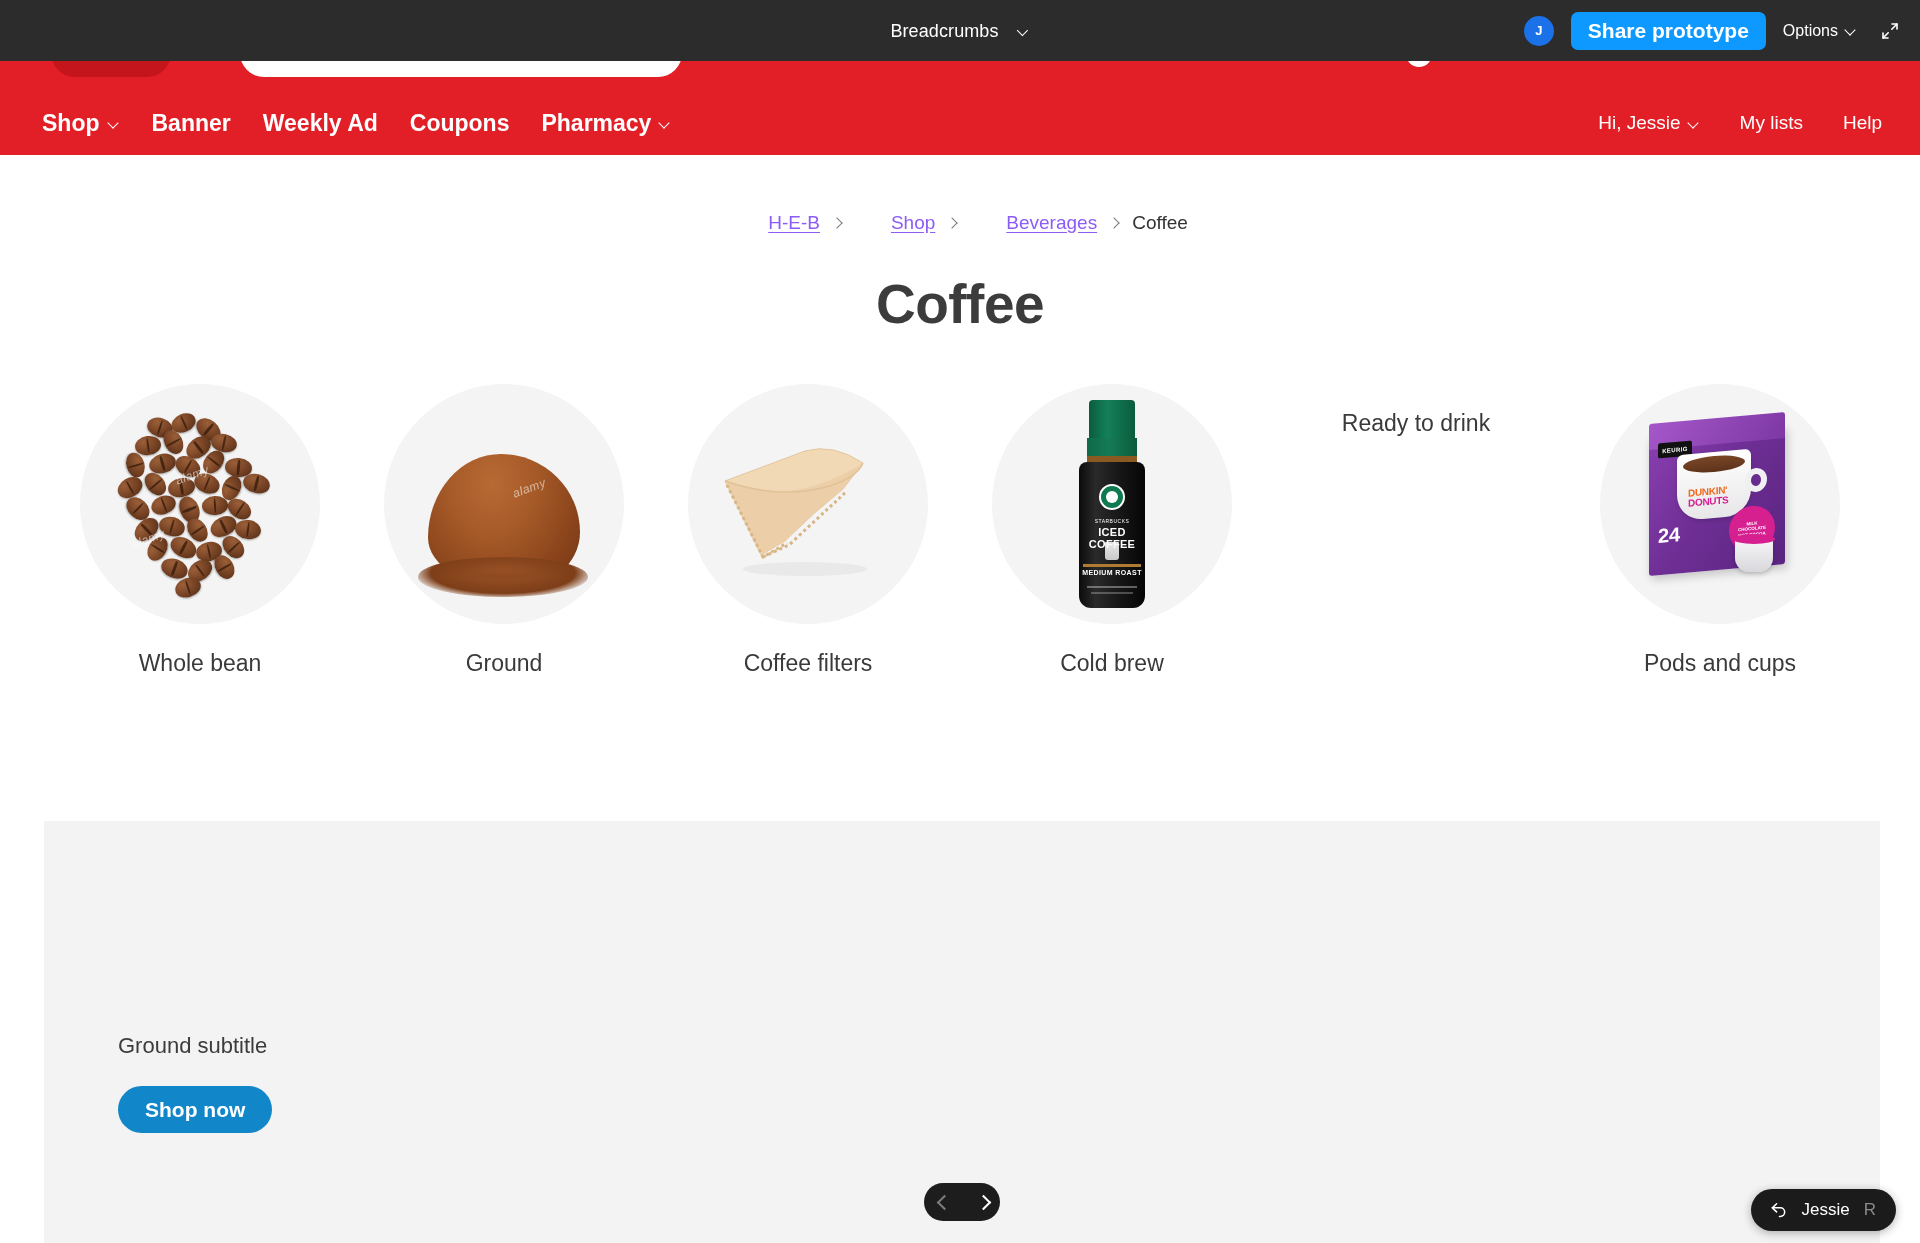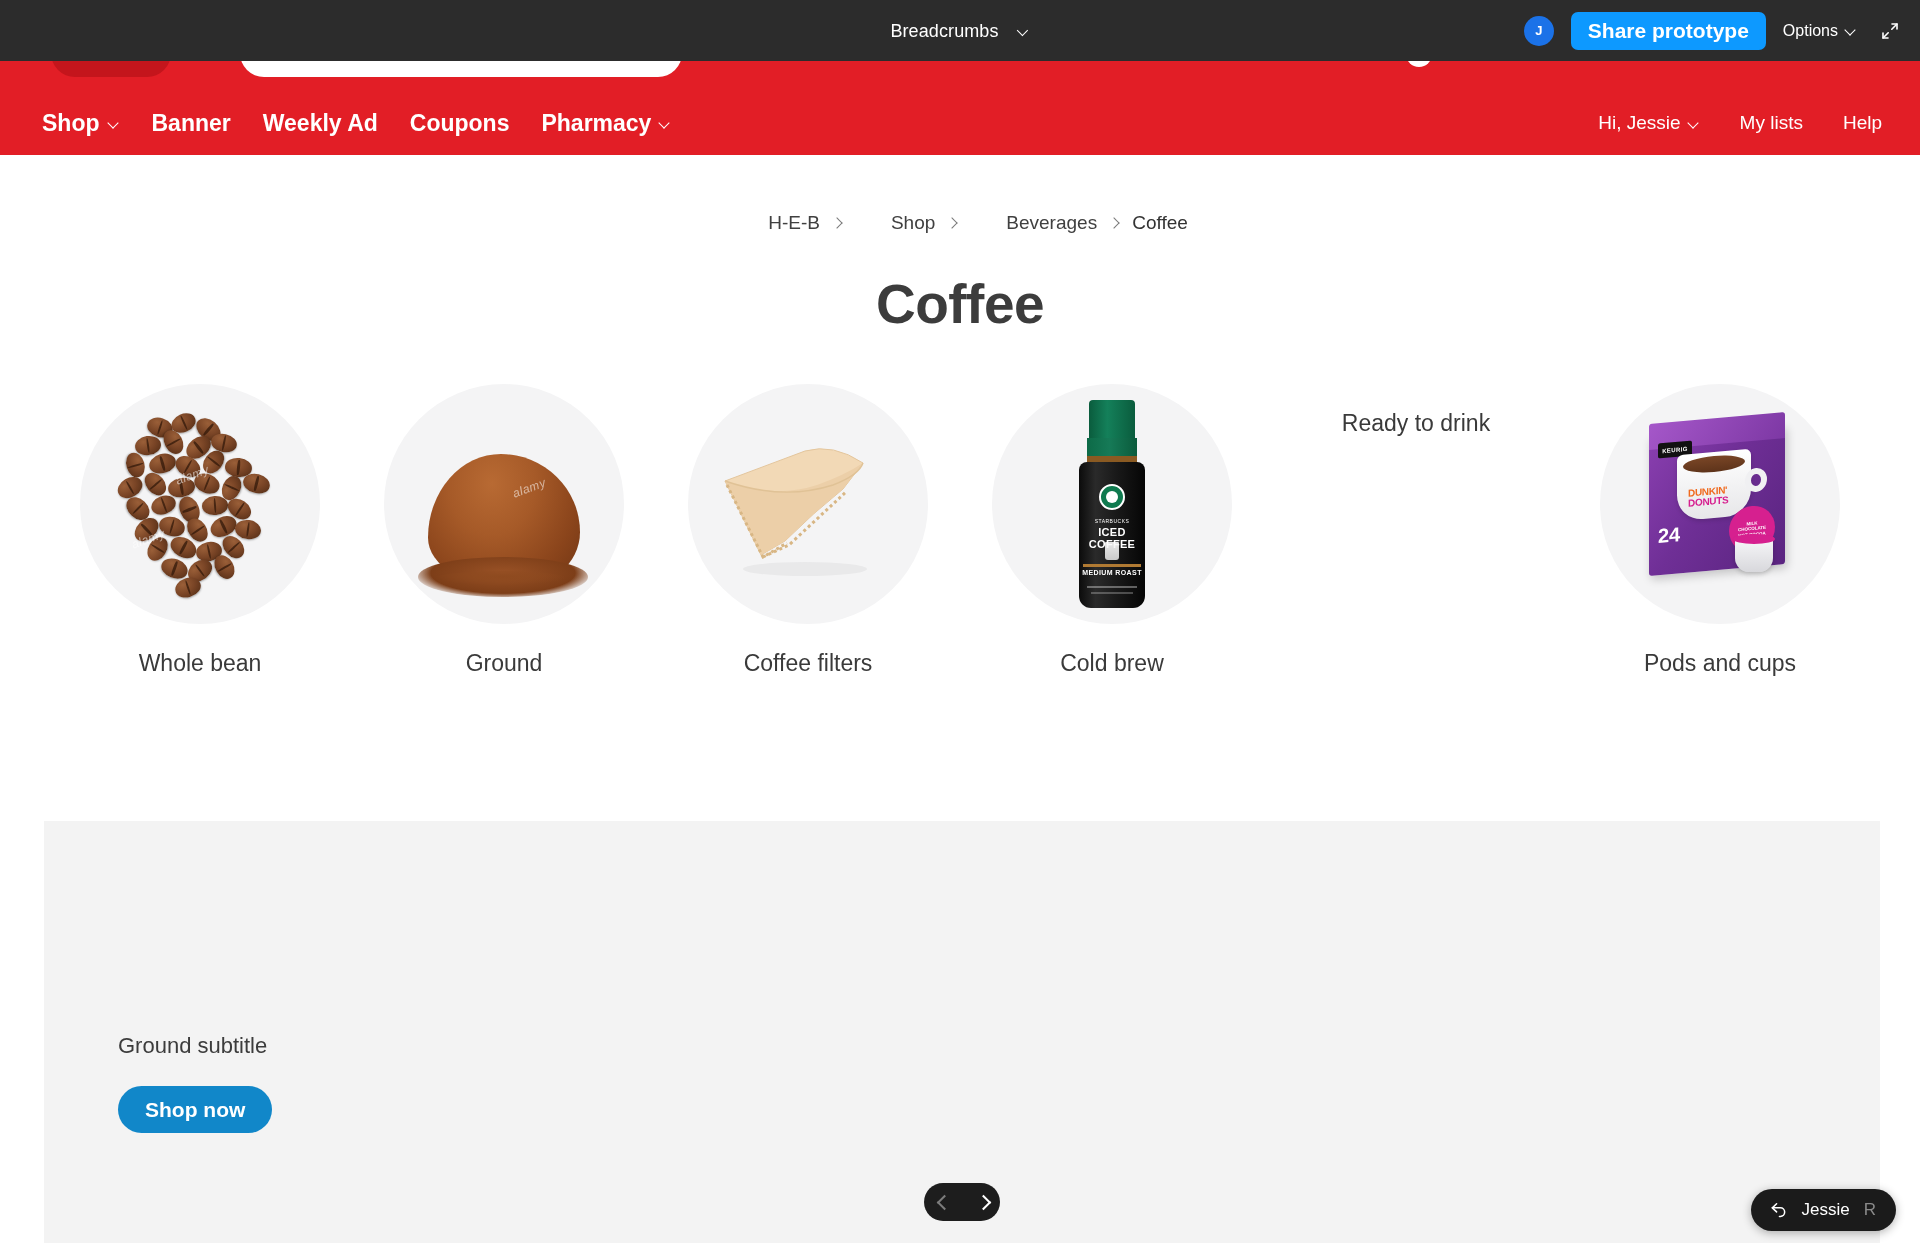--- a/index.html
+++ b/index.html
@@ -122,21 +122,21 @@
     overflow: hidden;
   }
 
   
   .crumbs {
     display: flex; align-items: center; justify-content: center;
     gap: 13px; margin-top: 57px;
     font-size: 19px; color: #444444;
   }
   .crumb-link {
-    color: #404040; 
+    color: #8b5cf6; text-decoration: underline;
     text-underline-offset: 3px; cursor: pointer; margin-left: 36px;
   }
   .crumb-cur { color: #333333; }
   .crumb-sep {
     color: #7a7a7a; font-size: 17px;
     position: relative; width: 9px; height: 14px;
   }
   .crumb-sep::before {
     content: ""; position: absolute; left: 0; top: 3px;
     width: 7px; height: 7px;

